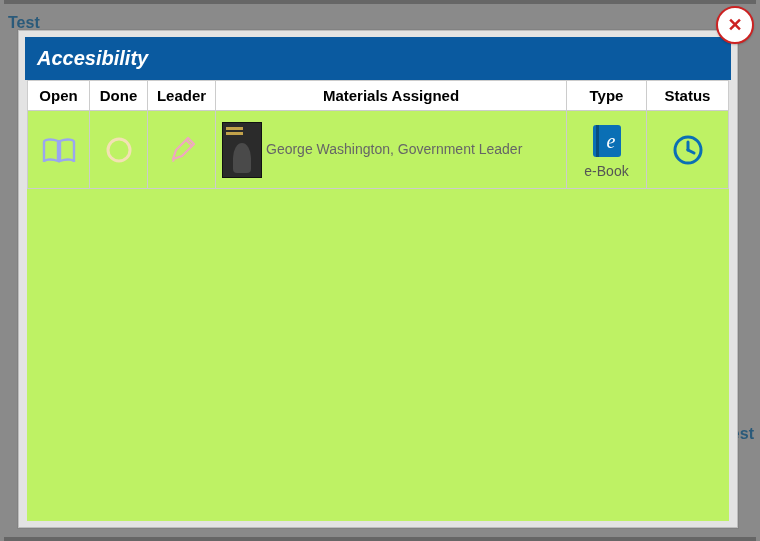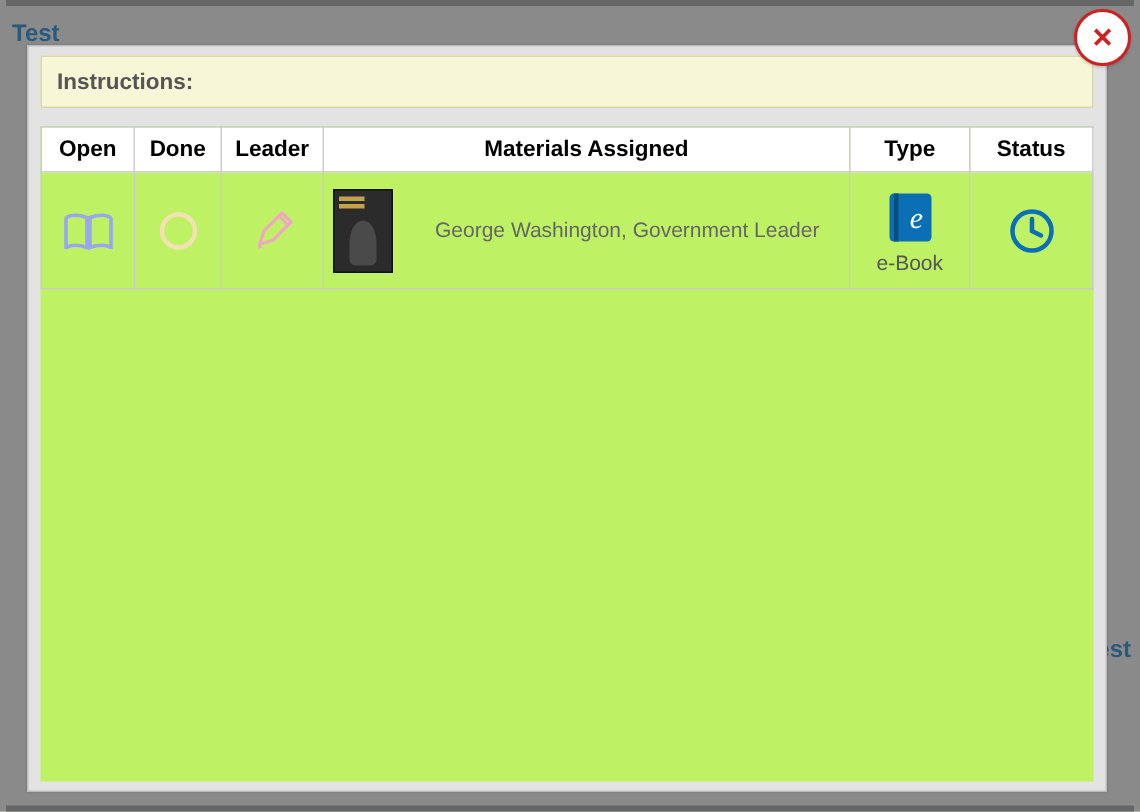--- a/index.html
+++ b/index.html
@@ -47,21 +47,21 @@
   table.grid td {
     border: 1px solid #ccc; padding: 8px 6px; font-size: 14px; color: #555;
     vertical-align: middle; text-align: center; height: 78px;
   }
   col.c-open { width: 62px; }
   col.c-done { width: 58px; }
   col.c-review { width: 68px; }
   col.c-mat { }
   col.c-type { width: 80px; }
   col.c-status { width: 82px; }
-  .mat-cell { display: flex; align-items: center; gap: 28px; text-align: left; }
+  .mat-cell { display: flex; align-items: center; gap: 4px; text-align: left; }
   .thumb {
     width: 40px; height: 56px; background: #2b2b2b; position: relative; flex-shrink: 0;
     border: 1px solid #111;
   }
   .thumb .tline { position: absolute; left: 3px; right: 18px; background: #c2a24a; height: 3px; }
   .thumb .tline.l1 { top: 4px; }
   .thumb .tline.l2 { top: 9px; }
   .thumb .fig { position: absolute; bottom: 4px; left: 10px; width: 18px; height: 30px; background: #4a4a4a; border-radius: 50% 50% 4px 4px; }
   .mat-title { font-size: 14px; color: #666; line-height: 1.3; }
   .icon-cell svg { display: block; margin: 0 auto; }
@@ -79,23 +79,23 @@
 </head>
 <body>
 
 <div class="backdrop">
   <span class="bg-hint top">Test</span>
   <span class="bg-hint right">Test</span>
 </div>
 
 <div class="modal">
   <div class="modal-inner">
+    <div class="title-bar">Accesibility</div>
 
 
-    <div class="instructions">Instructions:</div>
 
     <div class="grid-wrap">
       <table class="grid">
         <colgroup>
           <col class="c-open">
             <col class="c-done">
             <col class="c-review">
           <col class="c-mat">
             <col class="c-type">
             <col class="c-status">

